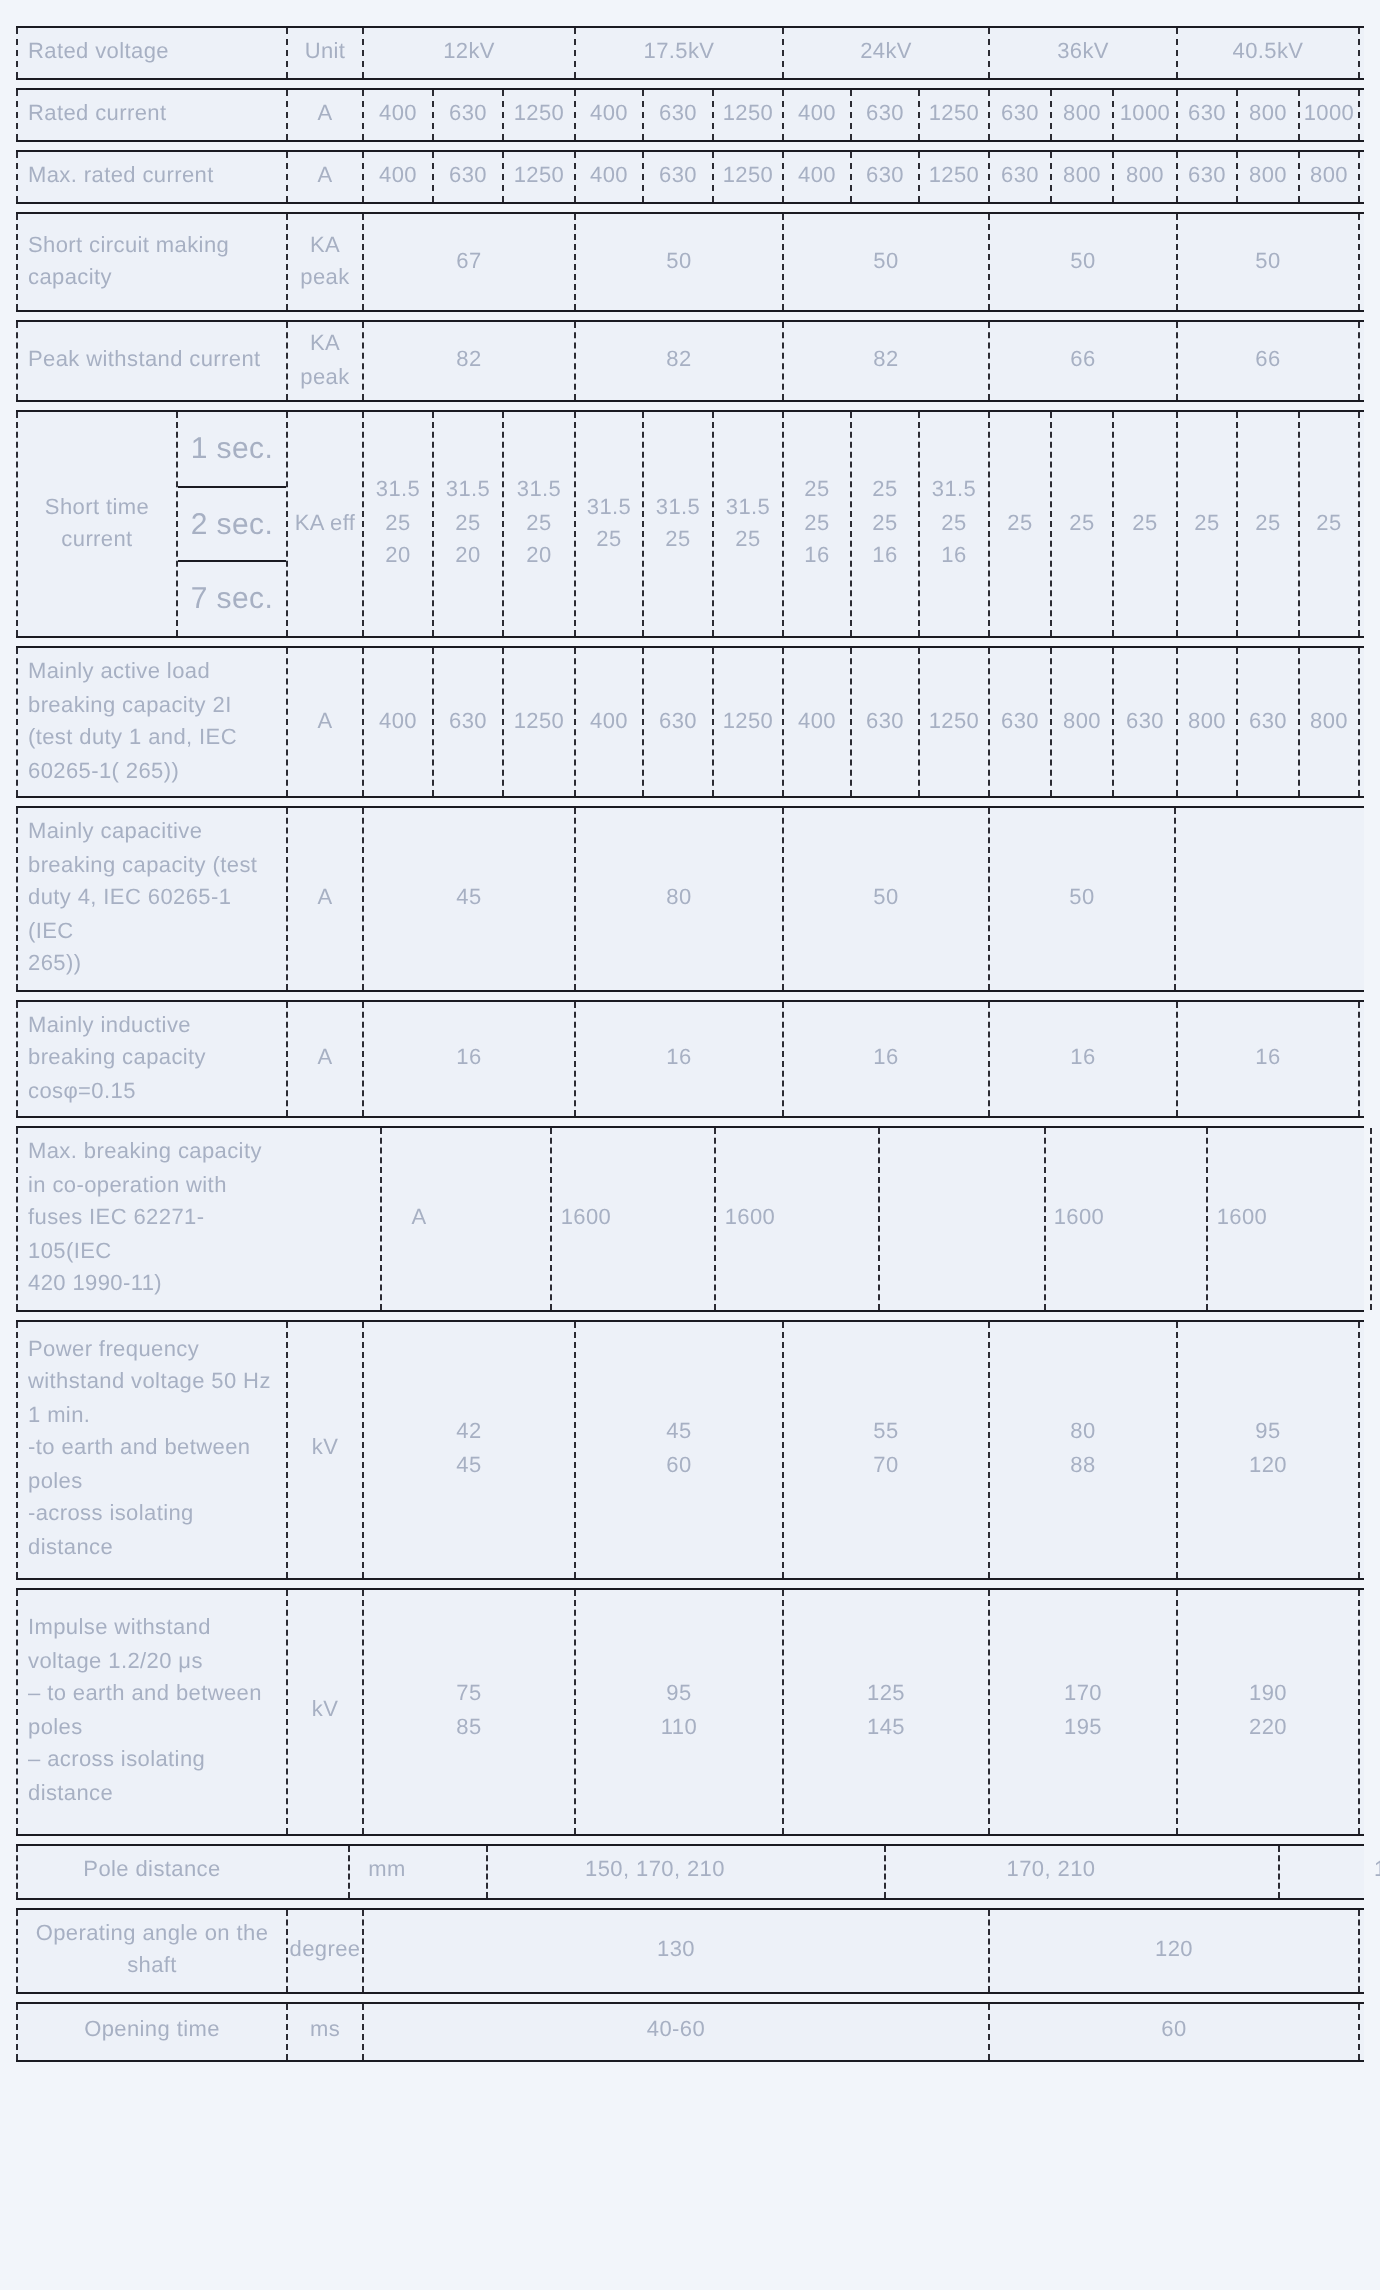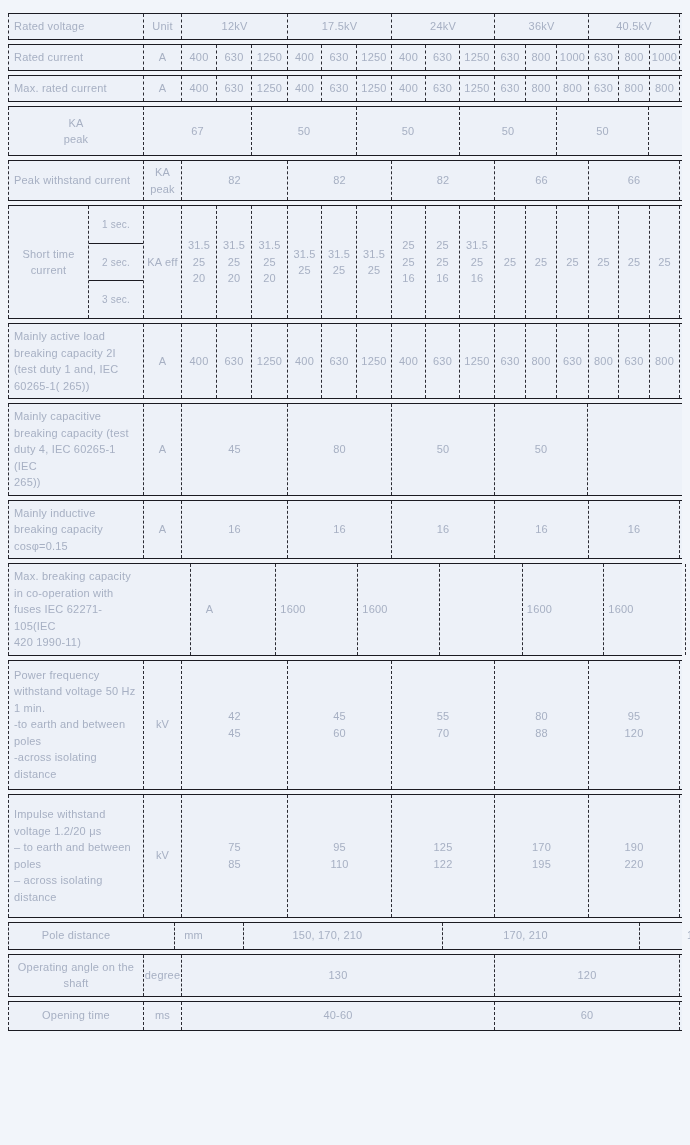--- a/index.html
+++ b/index.html
@@ -45,21 +45,21 @@
   .sec-stack{
     display:flex;
     flex-direction:column;
     border-left:1px dashed #2b2b33;
   }
   .sec-item{
     flex:1;
     display:flex;
     align-items:center;
     justify-content:center;
-    font-size:10px;
+    font-size:15px;
     letter-spacing:.2px;
     color:#a7b0c3;
   }
   .sec-item + .sec-item{border-top:1.5px solid #1b1b22;}
 </style>
 </head>
 <body>
 
 <div id="table-root">
     <div class="band" style="min-height: 25px;">
@@ -103,20 +103,22 @@
       <div class="cell val">630</div>
       <div class="cell val">1250</div>
       <div class="cell val">630</div>
       <div class="cell val">800</div>
       <div class="cell val">800</div>
       <div class="cell val">630</div>
       <div class="cell val">800</div>
       <div class="cell val last">800</div>
     </div>
     <div class="band" style="min-height: 48px;">
+      <div class="cell label">Short circuit making
+capacity</div>
       <div class="cell unit">KA
 peak</div>
       <div class="cell val" style="grid-column: span 3;">67</div>
       <div class="cell val" style="grid-column: span 3;">50</div>
       <div class="cell val" style="grid-column: span 3;">50</div>
       <div class="cell val" style="grid-column: span 3;">50</div>
       <div class="cell val last" style="grid-column: span 3;">50</div>
     </div>
     <div class="band" style="min-height: 36px;">
       <div class="cell label">Peak withstand current</div>
@@ -127,21 +129,21 @@
       <div class="cell val" style="grid-column: span 3;">82</div>
       <div class="cell val" style="grid-column: span 3;">66</div>
       <div class="cell val last" style="grid-column: span 3;">66</div>
     </div>
     <div class="band sec-band" style="min-height: 112px;">
       <div class="cell label center">Short time
 current</div>
       <div class="sec-stack">
         <div class="sec-item">1 sec.</div>
         <div class="sec-item">2 sec.</div>
-        <div class="sec-item">3 sec.</div>
+        <div class="sec-item">7 sec.</div>
       </div>
       <div class="cell unit">KA eff</div>
       <div class="cell val">31.5
 25
 20</div>
       <div class="cell val">31.5
 25
 20</div>
       <div class="cell val">31.5
 25
@@ -260,21 +262,21 @@
 – to earth and between
 poles
 – across isolating
 distance</div>
       <div class="cell unit">kV</div>
       <div class="cell val" style="grid-column: span 3;">75
 85</div>
       <div class="cell val" style="grid-column: span 3;">95
 110</div>
       <div class="cell val" style="grid-column: span 3;">125
-122</div>
+145</div>
       <div class="cell val" style="grid-column: span 3;">170
 195</div>
       <div class="cell val last" style="grid-column: span 3;">190
 220</div>
     </div>
     <div class="band" style="min-height: 26px; gap: 31px;">
       <div class="cell label center">Pole distance</div>
       <div class="cell unit">mm</div>
       <div class="cell val" style="grid-column: span 3;">150, 170, 210</div>
       <div class="cell val" style="grid-column: span 3;">170, 210</div>

